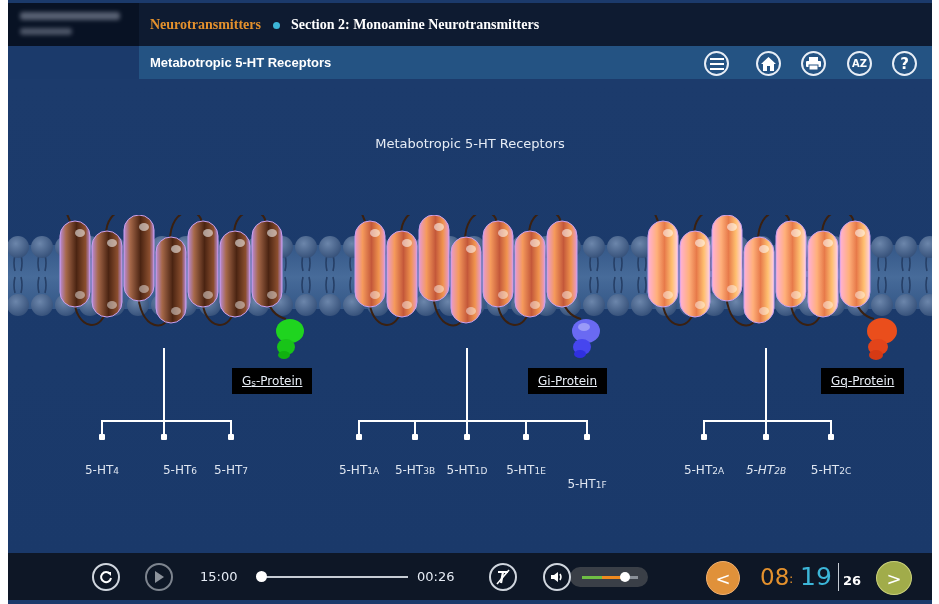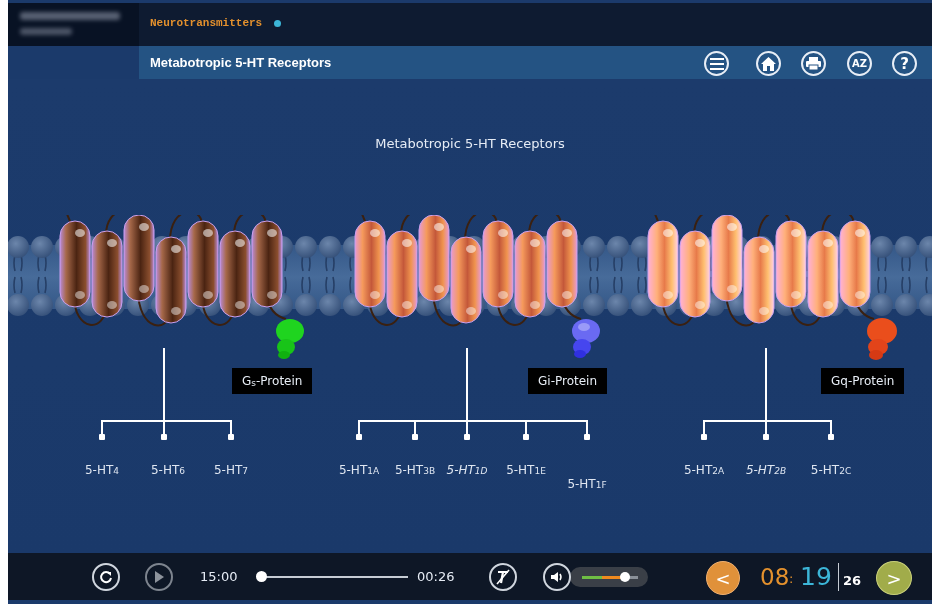--- a/index.html
+++ b/index.html
@@ -3,32 +3,32 @@
 <meta charset="utf-8">
 <style>
   * { box-sizing: border-box; margin: 0; padding: 0; }
   html, body { width: 939px; height: 604px; overflow: hidden; background: #ffffff; font-family: "DejaVu Sans", sans-serif; }
   #app { position: absolute; left: 8px; top: 0; width: 924px; height: 604px; background: #1b3a6b; }
   
   #topbar { position: absolute; left: 0; top: 3px; width: 924px; height: 43px; background: #0e1b31; }
   #logo { position: absolute; left: 0; top: 0; width: 131px; height: 43px; background: #081224; }
   #logo .blur { position: absolute; left: 12px; top: 9px; width: 100px; height: 8px; background: #7a8294; filter: blur(2px); border-radius: 3px; opacity: .7; }
   #logo .blur2 { position: absolute; left: 12px; top: 25px; width: 52px; height: 7px; background: #7a8294; filter: blur(2px); border-radius: 3px; opacity: .6; }
-  #crumb { position: absolute; left: 142px; top: 14px; font-family: Liberation Mono, monospace; font-weight: bold; font-size: 11px; color: #fff; white-space: nowrap; display: flex; align-items: center; text-align: center; }
+  #crumb { position: absolute; left: 142px; top: 14px; font-family: Liberation Serif, serif; font-weight: bold; font-size: 14px; color: #fff; white-space: nowrap; display: flex; align-items: center; text-align: center; }
   #crumb .course { color: #e4912d; }
   #crumb .dot { width: 7px; height: 7px; border-radius: 50%; background: #3cb6d8; margin: 0 11px 0 12px; }
   
   #subbar { position: absolute; left: 131px; top: 46px; width: 793px; height: 33px; background: #245383; }
   #subtitle { position: absolute; left: 11px; top: 9px; font-family: "Liberation Sans", sans-serif; font-weight: bold; font-size: 13px; color: #fff; }
   .hbtn { position: absolute; top: 5px; width: 25px; height: 25px; border: 2px solid #e8eef6; border-radius: 50%; color: #fff; display: flex; align-items: center; justify-content: center; font-weight: bold; cursor: pointer; }
   
   #stage { position: absolute; left: 0; top: 79px; width: 924px; height: 474px; background: linear-gradient(180deg, #1c3b6c 0%, #1b3a6b 60%, #1a396a 100%); overflow: hidden; }
   #stage-title { position: absolute; left: 0; width: 924px; top: 57px; text-align: center; font-family: "DejaVu Sans", sans-serif; font-size: 13px; color: #e6ecf5; }
   #membrane { position: absolute; left: 0; top: 136px; width: 924px; height: 112px; }
-  .gp-label { position: absolute; height: 26px; background: #000; color: #e8eef6; font-size: 12px; padding: 0 10px; line-height: 26px; white-space: nowrap; }
+  .gp-label { position: absolute; height: 26px; background: #000; color: #e8eef6; font-size: 12px; padding: 0 10px; line-height: 26px; white-space: nowrap; text-decoration: underline; }
   .gp-label sub { font-size: 9px; vertical-align: -1px; }
   .tree-v { position: absolute; width: 2px; background: #fff; }
   .tree-h { position: absolute; height: 2px; background: #fff; }
   .tree-t { position: absolute; width: 2px; height: 14px; background: #fff; }
   .tree-d { position: absolute; width: 6px; height: 6px; background: #fff; border-radius: 1px; }
   .sub-label { position: absolute; font-size: 12px; color: #dfe6f1; white-space: nowrap; transform: translateX(-50%); margin-top: 13px; }
   .sub-label .s { font-size: 9px; }
   
   #bottombar { position: absolute; left: 0; top: 553px; width: 924px; height: 47px; background: #0e1726; }
   .cbtn { position: absolute; top: 10px; width: 28px; height: 28px; border-radius: 50%; border: 2px solid #d0d6de; display: flex; align-items: center; justify-content: center; color: #fff; cursor: pointer; }
@@ -50,20 +50,21 @@
 <div id="app">
 
   <div id="topbar">
     <div id="logo" title="Imperial College London">
       <div class="blur"></div>
       <div class="blur2"></div>
     </div>
     <div id="crumb">
       <span class="course">Neurotransmitters</span>
       <span class="dot"></span>
+      <span>Section 2: Monoamine Neurotransmitters</span>
     </div>
   </div>
 
   <div id="subbar">
     <div id="subtitle">Metabotropic 5-HT Receptors</div>
 
     <div class="hbtn" style="left:565px">
       <svg width="14" height="12" viewBox="0 0 14 12">
           <rect y="0" width="14" height="2" fill="#fff"></rect>
           <rect y="5" width="14" height="2" fill="#fff"></rect>
@@ -370,35 +371,35 @@
     </div>
 
     <div id="trees">
         <div class="tree-v" style="left: 155px; top: 269px; height: 72px;"></div>
         <div class="tree-h" style="left: 93px; top: 341px; width: 131px;"></div>
         <div class="tree-t" style="left: 93px; top: 341px; height: 17px;"></div>
         <div class="tree-d" style="left: 91px; top: 355px;"></div>
         <div class="sub-label" style="left: 94px; top: 371px;"><span>5-HT</span><span class="s">4</span></div>
         <div class="tree-t" style="left: 155px; top: 341px; height: 17px;"></div>
         <div class="tree-d" style="left: 153px; top: 355px;"></div>
-        <div class="sub-label" style="left: 160px; top: 371px;"><span>5-HT</span><span class="s">6</span></div>
+        <div class="sub-label" style="left: 172px; top: 371px;"><span>5-HT</span><span class="s">6</span></div>
         <div class="tree-t" style="left: 222px; top: 341px; height: 17px;"></div>
         <div class="tree-d" style="left: 220px; top: 355px;"></div>
         <div class="sub-label" style="left: 223px; top: 371px; text-align: center;"><span>5-HT</span><span class="s">7</span></div>
         <div class="tree-v" style="left: 458px; top: 269px; height: 72px;"></div>
         <div class="tree-h" style="left: 350px; top: 341px; width: 230px;"></div>
         <div class="tree-t" style="left: 350px; top: 341px; height: 17px;"></div>
         <div class="tree-d" style="left: 348px; top: 355px;"></div>
         <div class="sub-label" style="left: 351px; top: 371px;"><span>5-HT</span><span class="s">1A</span></div>
         <div class="tree-t" style="left: 406px; top: 341px; height: 17px;"></div>
         <div class="tree-d" style="left: 404px; top: 355px;"></div>
         <div class="sub-label" style="left: 407px; top: 371px;"><span>5-HT</span><span class="s">3B</span></div>
         <div class="tree-t" style="left: 458px; top: 341px; height: 17px;"></div>
         <div class="tree-d" style="left: 456px; top: 355px;"></div>
-        <div class="sub-label" style="left: 459px; top: 371px; font-style: italic;"><span>5-HT</span><span class="s">1D</span></div>
+        <div class="sub-label" style="left: 459px; top: 371px;"><span>5-HT</span><span class="s">1D</span></div>
         <div class="tree-t" style="left: 517px; top: 341px; height: 17px;"></div>
         <div class="tree-d" style="left: 515px; top: 355px;"></div>
         <div class="sub-label" style="left: 518px; top: 371px;"><span>5-HT</span><span class="s">1E</span></div>
         <div class="tree-t" style="left: 578px; top: 341px; height: 17px;"></div>
         <div class="tree-d" style="left: 576px; top: 355px;"></div>
         <div class="sub-label" style="left: 579px; top: 385px;"><span>5-HT</span><span class="s">1F</span></div>
         <div class="tree-v" style="left: 757px; top: 269px; height: 72px;"></div>
         <div class="tree-h" style="left: 695px; top: 341px; width: 129px;"></div>
         <div class="tree-t" style="left: 695px; top: 341px; height: 17px;"></div>
         <div class="tree-d" style="left: 693px; top: 355px;"></div>

